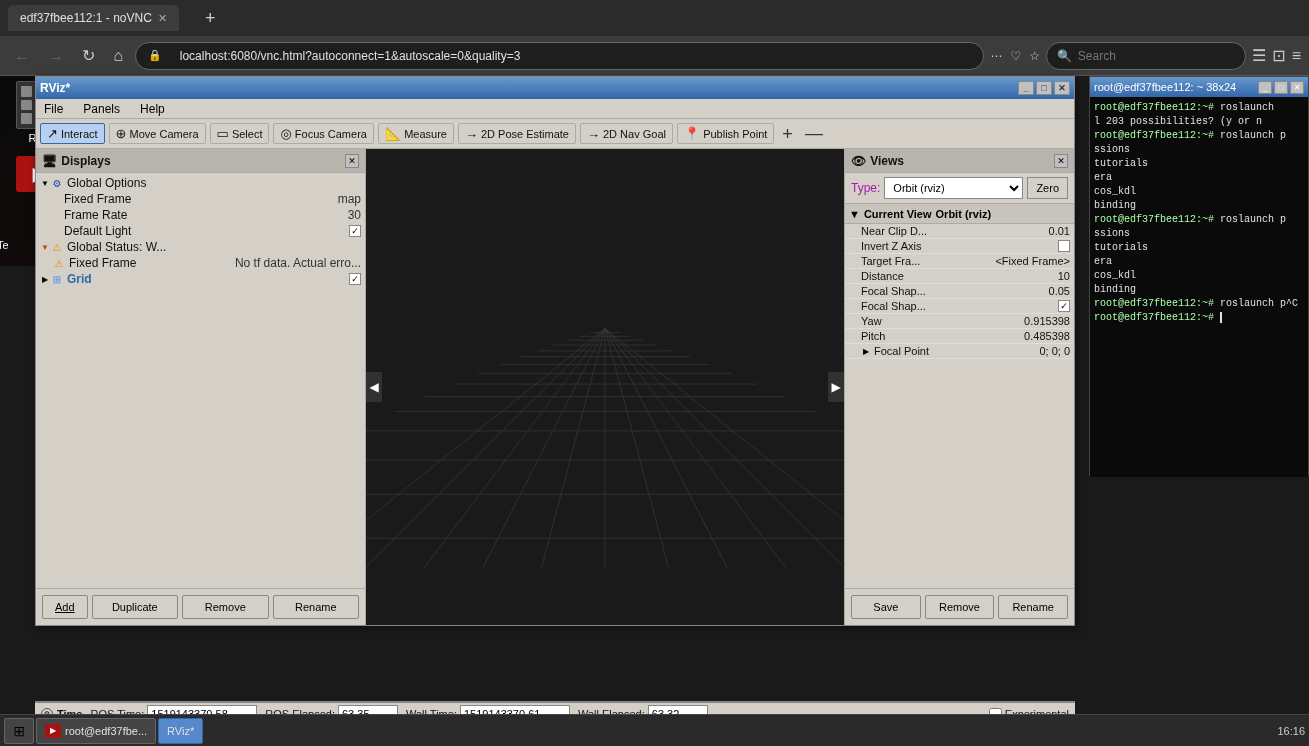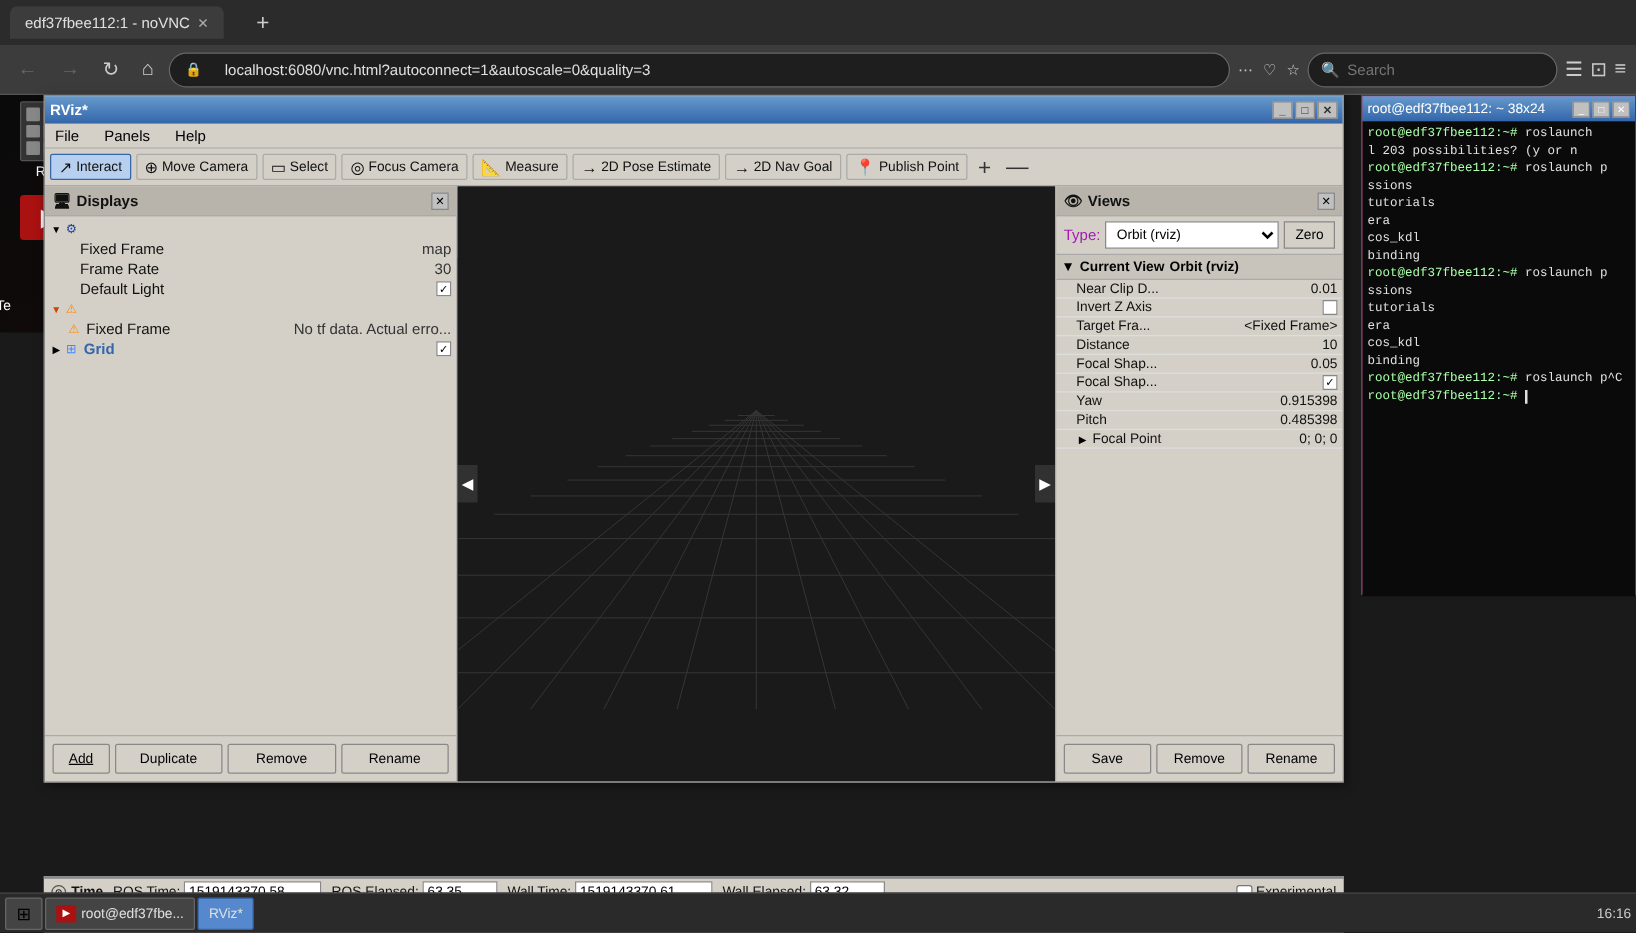--- a/index.html
+++ b/index.html
@@ -885,20 +885,21 @@
             <span>🖥</span>
             <span>Displays</span>
           </div>
           <div class="displays-close">✕</div>
         </div>
         <div class="displays-tree">
 
           <div class="tree-item">
             <span class="tree-arrow">▼</span>
             <span class="tree-icon icon-globe">⚙</span>
+            <span class="tree-label">Global Options</span>
           </div>
 
           <div class="tree-item">
             <span class="tree-indent"></span>
             <span class="tree-indent"></span>
             <span class="tree-label">Fixed Frame</span>
             <span class="tree-value">map</span>
           </div>
 
 
@@ -912,20 +913,21 @@
           <div class="tree-item">
             <span class="tree-indent"></span>
             <span class="tree-indent"></span>
             <span class="tree-label">Default Light</span>
             <div class="tree-checkbox">✓</div>
           </div>
 
           <div class="tree-item row-error">
             <span class="tree-arrow">▼</span>
             <span class="tree-icon icon-warn">⚠</span>
+            <span class="tree-label">Global Status: W...</span>
           </div>
 
           <div class="tree-item row-error">
             <span class="tree-indent"></span>
             <span class="tree-icon icon-warn">⚠</span>
             <span class="tree-label">Fixed Frame</span>
             <span class="tree-value">No tf data. Actual erro...</span>
           </div>
 
           <div class="tree-item">

